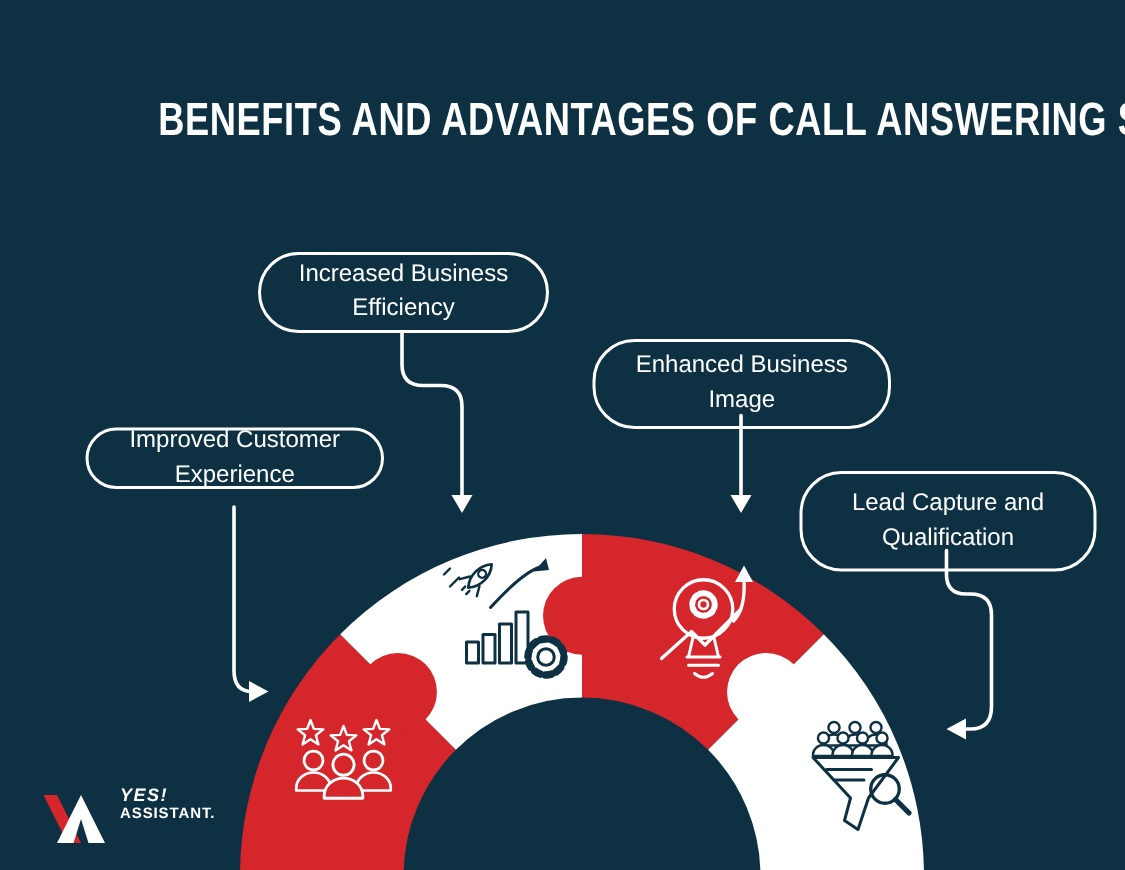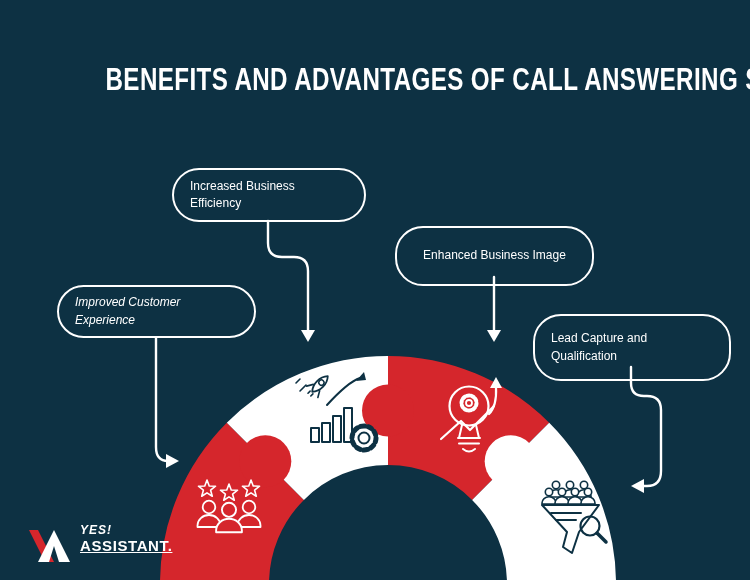--- a/index.html
+++ b/index.html
@@ -10,36 +10,36 @@
   }
   .title{
     position:absolute; left:0; top:62px; width:750px; margin:0;
     text-align:center; color:#ffffff; font-weight:800; font-size:31px;
     letter-spacing:0.5px; white-space:nowrap;
   }
   .title .squeeze{display:inline-block; transform:scaleX(0.78); transform-origin:center;}
   .bubble{
     position:absolute; box-sizing:border-box;
     border:2px solid #ffffff; border-radius:28px;
-    color:#ffffff; font-size:12px; line-height:1.42; font-weight:400;
-    display:flex; align-items:center; justify-content:center; 
+    color:#ffffff; font-size:16px; line-height:1.42; font-weight:400;
+    display:flex; align-items:center; justify-content:center; text-align:center;
     padding:12px 16px;
   }
   .bubble-1{left:172px; top:168px; width:194px; height:54px;}
   .bubble-2{left:395px; top:226px; width:199px; height:60px;}
-  .bubble-3{left:57px;  top:285px; width:199px; height:53px;font-style:italic;}
+  .bubble-3{left:57px;  top:285px; width:199px; height:41px;}
   .bubble-4{left:533px; top:314px; width:198px; height:67px;}
   .scene{position:absolute; left:0; top:0;}
   .logo{
     position:absolute; left:28px; top:524px; display:flex; align-items:flex-start; gap:8px;
     color:#ffffff;
   }
   .logo-text{display:flex; flex-direction:column; line-height:1;}
   .logo-yes{font-style:italic; font-weight:700; font-size:12px; letter-spacing:1px;}
-  .logo-assistant{font-weight:800; font-size:15px; letter-spacing:0.6px; margin-top:2px;text-decoration:underline;}
+  .logo-assistant{font-weight:800; font-size:10px; letter-spacing:0.6px; margin-top:2px;}
 </style>
 </head>
 <body>
 
 <div class="canvas">
 
   <h1 class="title"><span class="squeeze">BENEFITS AND ADVANTAGES OF CALL ANSWERING SERVICE</span></h1>
 
   <div class="bubble bubble-1">
     <span>Increased Business Efficiency</span>

